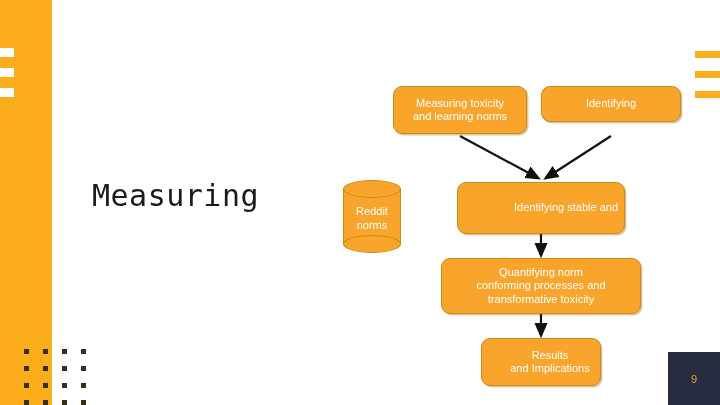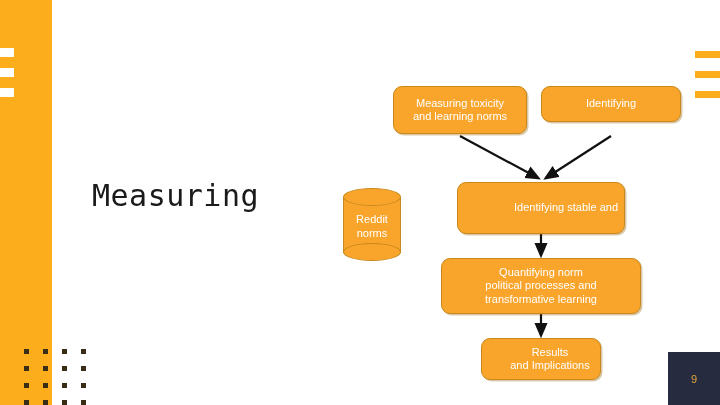--- a/index.html
+++ b/index.html
@@ -80,26 +80,26 @@
     align-items: center;
     justify-content: center;
     padding: 2px 6px;
     box-shadow: 1.5px 1.5px 0 rgba(150,100,10,0.35);
   }
 
   #box-measuring { left: 393px; top: 86px;  width: 134px; height: 48px; }
   #box-political { left: 541px; top: 86px;  width: 140px; height: 36px; }
   #box-stable    { left: 457px; top: 182px; width: 168px; height: 52px; justify-content: flex-end; }
   #box-quant     { left: 441px; top: 258px; width: 200px; height: 56px; }
-  #box-results   { left: 481px; top: 338px; width: 120px; height: 42px; padding-left: 24px; }
+  #box-results   { left: 481px; top: 338px; width: 120px; height: 48px; padding-left: 24px; }
 
   
   .cylinder {
     position: absolute;
-    left: 343px; top: 188px;
+    left: 343px; top: 180px;
     width: 58px; height: 72px;
   }
   .cyl-body {
     position: absolute;
     left: 0; top: 9px;
     width: 58px; height: 56px;
     background: #f9a52c;
     border-left: 1.6px solid #c9881b;
     border-right: 1.6px solid #c9881b;
   }
@@ -228,22 +228,22 @@
 
   <div class="flow-box" id="box-stable">
     <div>
       <div>Identifying stable and</div>
     </div>
   </div>
 
   <div class="flow-box" id="box-quant">
     <div>
       <div>Quantifying norm</div>
-      <div>political processes and</div>
-      <div>transformative learning</div>
+      <div>conforming processes and</div>
+      <div>transformative toxicity</div>
     </div>
   </div>
 
   <div class="flow-box" id="box-results">
     <div>
       <div>Results</div>
       <div>and Implications</div>
     </div>
   </div>
 

